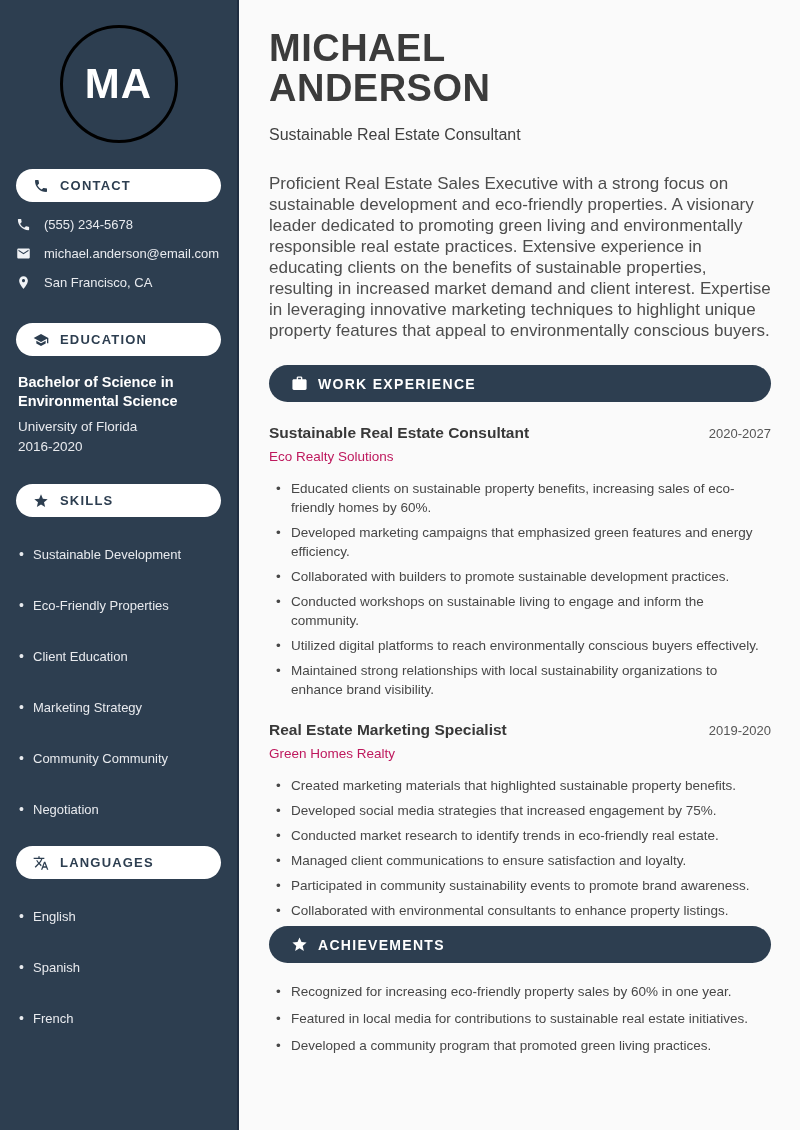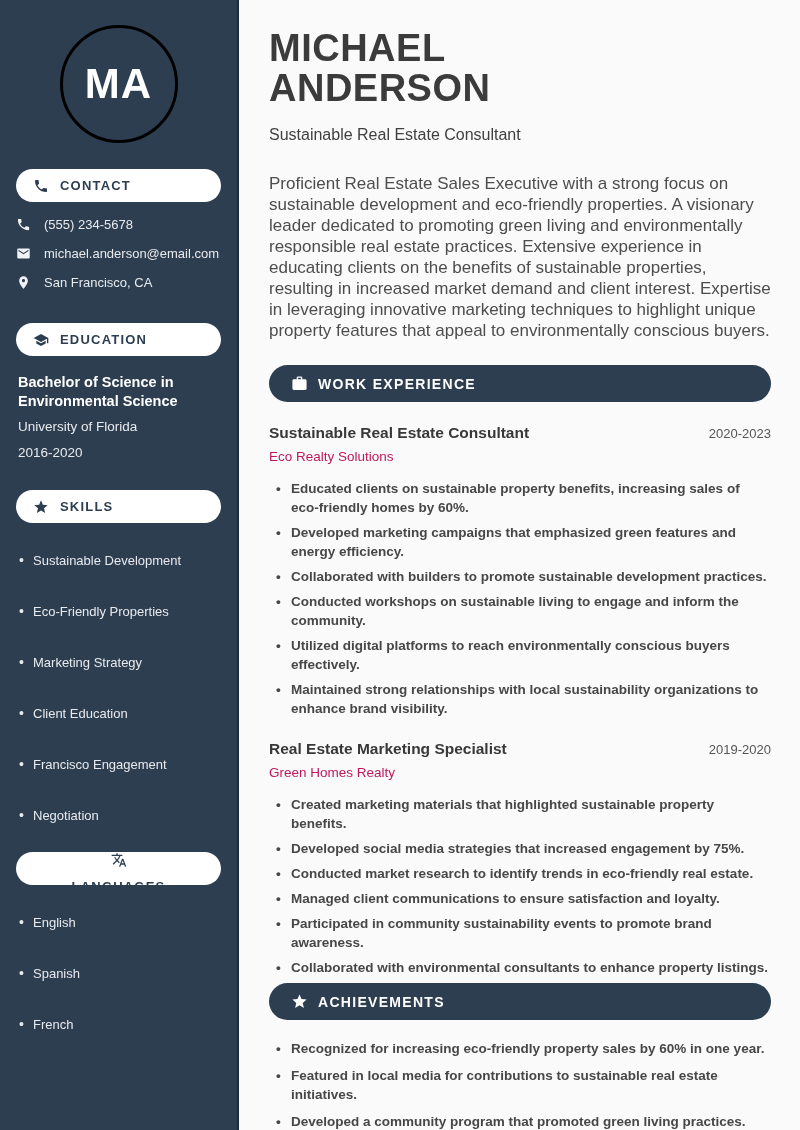--- a/index.html
+++ b/index.html
@@ -44,35 +44,35 @@
   .contact-list { margin-top: 8px; }
   .contact-row {
     display: flex; align-items: center; gap: 13px;
     padding: 7px 0;
     font-size: 13px;
   }
   .contact-row svg { width: 15px; height: 15px; flex: 0 0 auto; fill: #f0f2f5; }
   .edu-block { margin-top: 17px; padding: 0 2px; }
   .edu-degree { color: #ffffff; font-weight: bold; font-size: 14.5px; line-height: 19px; }
   .edu-school { margin-top: 8px; font-size: 13.5px; }
-  .edu-years  { margin-top: 11px; font-size: 13.5px; }
+  .edu-years  { margin-top: 5px; font-size: 13.5px; }
   ul.side-list { margin-top: 11px; list-style: none; }
   ul.side-list li {
     position: relative;
     padding: 6px 0 6px 17px;
     font-size: 13px;
     margin-top: 24px;
   }
   ul.side-list li::before {
     content: "•";
     position: absolute; left: 3px; top: 5px;
     font-size: 14px;
   }
   .mt-skills { margin-top: 30px; }
-  .mt-langs  { margin-top: 23px; flex-direction: column; }
+  .mt-langs  { margin-top: 23px; }
 
   
   .main {
     flex: 1;
     padding: 28px 29px 0 30px;
   }
   .name {
     color: var(--heading, #3b3b3b);
     font-size: 38px; font-weight: bold;
     line-height: 40px; letter-spacing: 0.5px;
@@ -98,21 +98,21 @@
     font-size: 14px; font-weight: bold; letter-spacing: 1.3px;
   }
   .section-pill svg { width: 17px; height: 17px; fill: #ffffff; flex: 0 0 auto; }
   .job-header {
     margin-top: 22px;
     display: flex; justify-content: space-between; align-items: baseline;
   }
   .job-title { font-size: 15.5px; font-weight: bold; color: #383838; }
   .job-dates { font-size: 13px; color: #555; white-space: nowrap; }
   .job-company { margin-top: 7px; font-size: 13.5px; color: #be185d; }
-  ul.bullets { margin-top: 15px; list-style: none; font-weight: bold; }
+  ul.bullets { margin-top: 15px; list-style: none; }
   ul.bullets li {
     position: relative;
     padding: 0 0 0 22px;
     margin-bottom: 6px;
     font-size: 13.5px; line-height: 19px;
     color: #474747;
   }
   ul.bullets li::before {
     content: "•";
     position: absolute; left: 7px; top: 0;
@@ -175,23 +175,23 @@
   <div class="side-pill mt-skills">
     <svg viewBox="0 0 24 24" fill="currentColor">
         <path d="M12 17.27L18.18 21l-1.64-7.03L22 9.24l-7.19-.61L12 2 9.19 8.63 2 9.24l5.46 4.73L5.82 21z"></path>
       </svg>
     <span>SKILLS</span>
   </div>
 
   <ul class="side-list">
     <li>Sustainable Development</li>
     <li>Eco-Friendly Properties</li>
+    <li>Client Education</li>
     <li>Marketing Strategy</li>
-    <li>Client Education</li>
-    <li>Francisco Engagement</li>
+    <li>Community Community</li>
     <li>Negotiation</li>
   </ul>
 
   <div class="side-pill mt-langs">
     <svg viewBox="0 0 24 24" fill="currentColor">
         <path d="M12.87 15.07l-2.54-2.51.03-.03c1.74-1.94 2.98-4.17 3.71-6.53H17V4h-7V2H8v2H1v1.99h11.17C11.5 7.92 10.44 9.75 9 11.35 8.07 10.32 7.3 9.19 6.69 8h-2c.73 1.63 1.73 3.17 2.98 4.56l-5.09 5.02L4 19l5-5 3.11 3.11.76-2.04zM18.5 10h-2L12 22h2l1.12-3h4.75L21 22h2l-4.5-12zm-2.62 7l1.62-4.33L19.12 17h-3.24z"></path>
       </svg>
     <span>LANGUAGES</span>
   </div>
 
@@ -217,21 +217,21 @@
   <div class="section-pill">
     <svg viewBox="0 0 24 24">
         <path d="M20 6h-4V4c0-1.11-.89-2-2-2h-4c-1.11 0-2 .89-2 2v2H4c-1.11 0-1.99.89-1.99 2L2 19c0 1.11.89 2 2 2h16c1.11 0 2-.89 2-2V8c0-1.11-.89-2-2-2zm-6 0h-4V4h4v2z"></path>
       </svg>
     <span>WORK EXPERIENCE</span>
   </div>
 
   <section>
     <div class="job-header">
       <span class="job-title">Sustainable Real Estate Consultant</span>
-      <span class="job-dates">2020-2023</span>
+      <span class="job-dates">2020-2027</span>
     </div>
     <div class="job-company">Eco Realty Solutions</div>
     <ul class="bullets">
       <li>Educated clients on sustainable property benefits, increasing sales of eco-friendly homes by 60%.</li>
       <li>Developed marketing campaigns that emphasized green features and energy efficiency.</li>
       <li>Collaborated with builders to promote sustainable development practices.</li>
       <li>Conducted workshops on sustainable living to engage and inform the community.</li>
       <li>Utilized digital platforms to reach environmentally conscious buyers effectively.</li>
       <li>Maintained strong relationships with local sustainability organizations to enhance brand visibility.</li>
     </ul>

